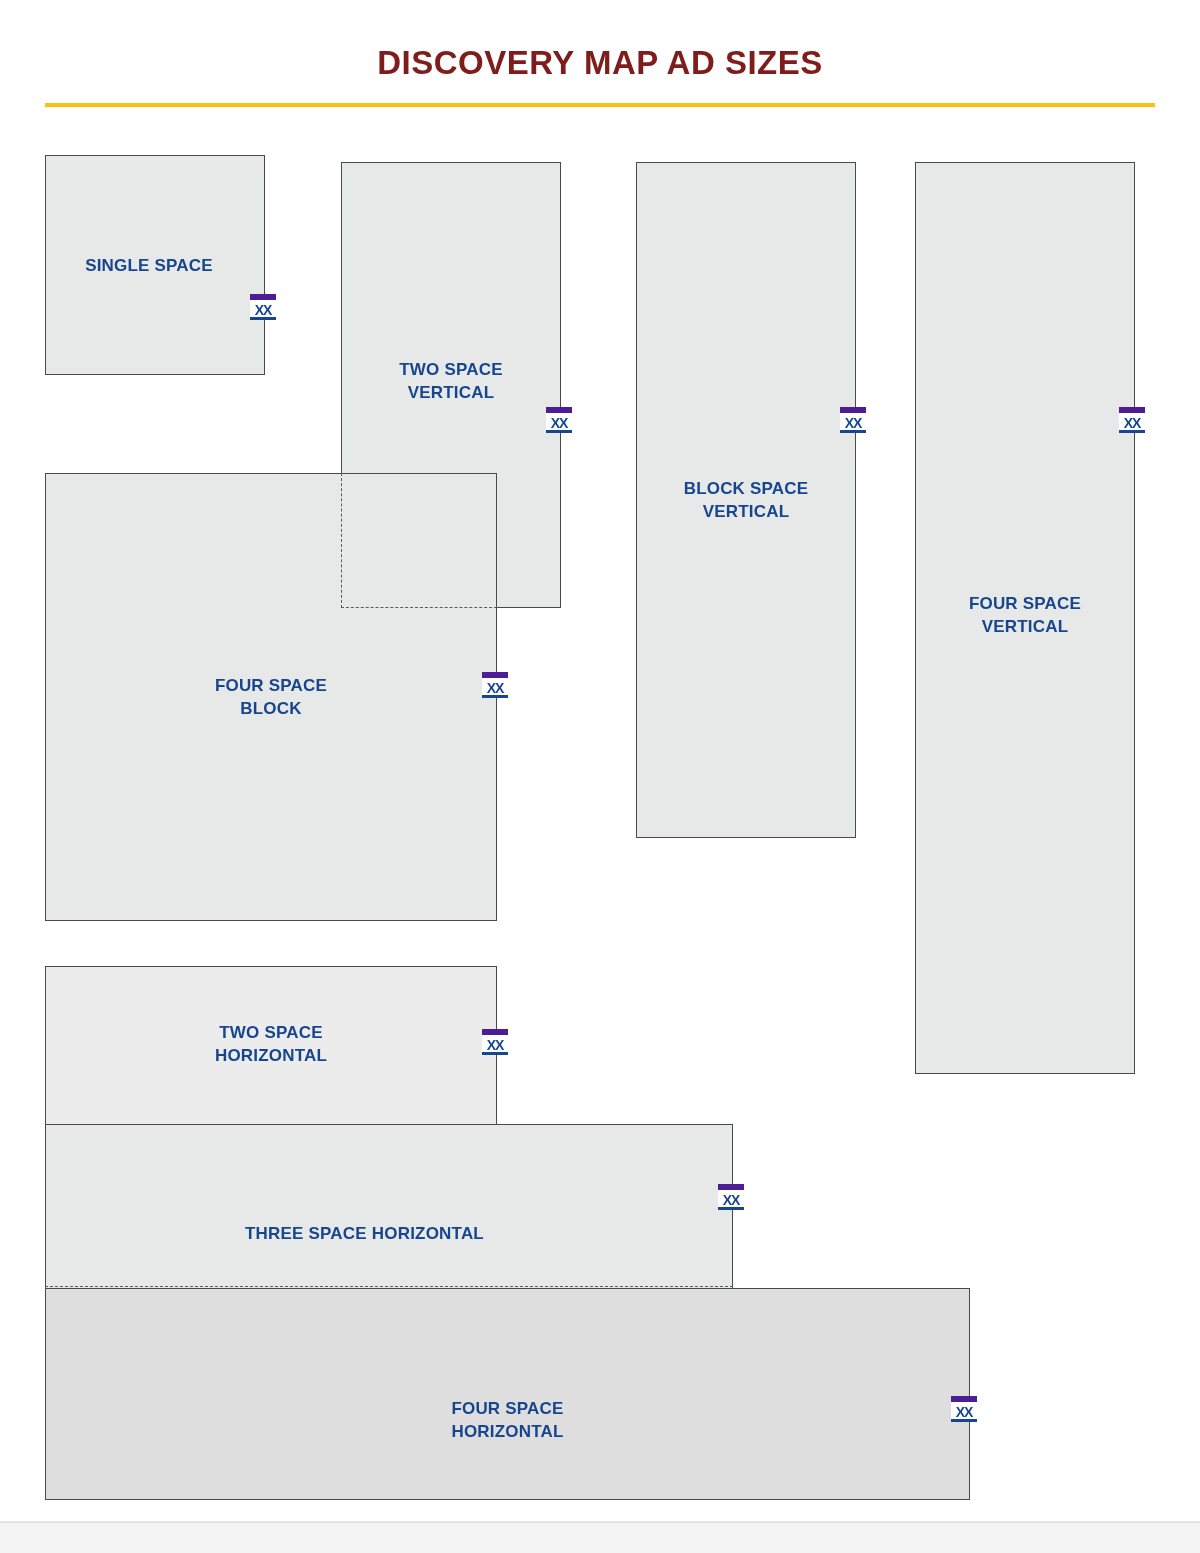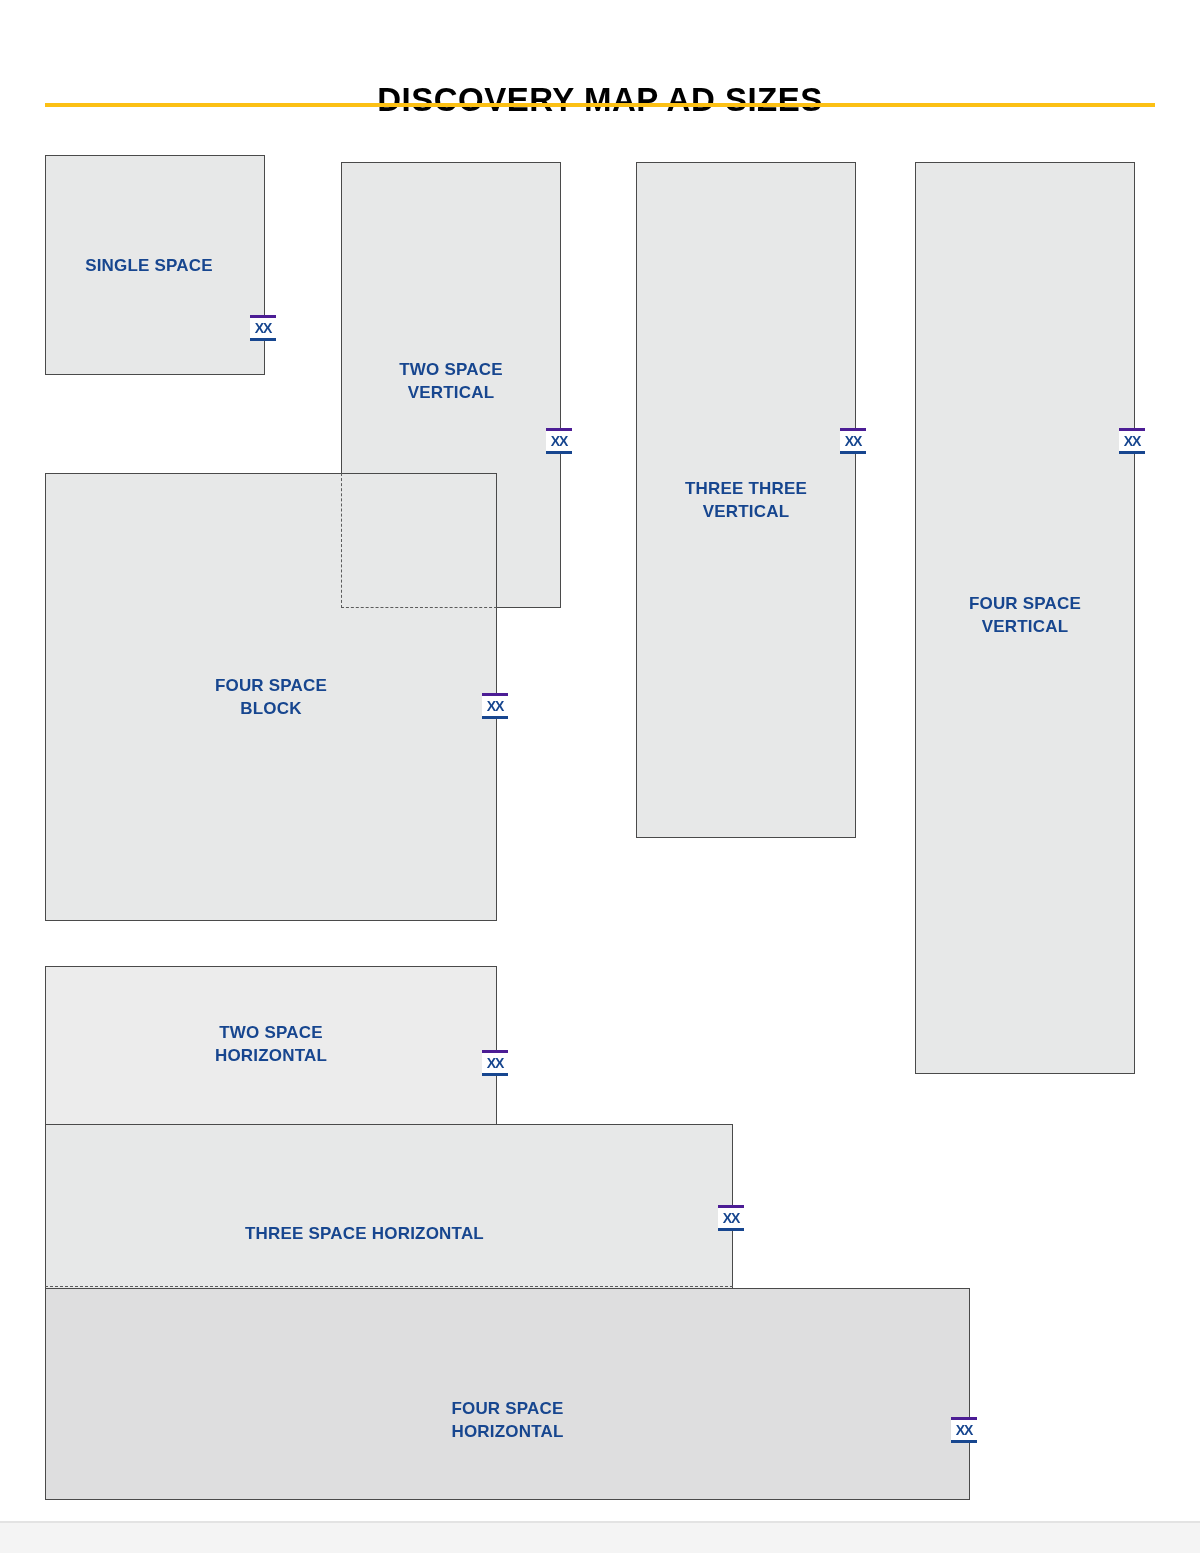--- a/index.html
+++ b/index.html
@@ -18,25 +18,24 @@
     overflow: hidden;
   }
 
   
   .title {
     position: absolute;
     left: 0;
     top: 44px;
     width: 1200px;
     text-align: center;
-    color: #000000;
+    color: #7f1d1d;
     font-size: 33px;
     font-weight: bold;
     letter-spacing: 0.5px;
-    margin-top: 37px;
   }
   .title-rule {
     position: absolute;
     left: 45px;
     top: 103px;
     width: 1110px;
     height: 4px;
     background: #fcc014;
   }
 
@@ -68,29 +67,28 @@
     border-top: 1.5px dashed #5b5b5b;
   }
 
   
   .xx-marker {
     position: absolute;
     width: 26px;
     height: 26px;
     box-sizing: border-box;
     background: #ffffff;
-    border-top: 3px solid #4c1d95;
+    border-top: 6px solid #4c1d95;
     border-bottom: 3px solid #17468f;
     color: #17468f;
     font-size: 14px;
     font-weight: bold;
     line-height: 20px;
     text-align: center;
     letter-spacing: -1px;
-    margin-top: 21px;
   }
 
   
   .footer-strip {
     position: absolute;
     left: 0;
     bottom: 0;
     width: 1200px;
     height: 30px;
     background: #f4f4f4;
@@ -108,21 +106,21 @@
   <div class="ad-box" style="left:45px; top:155px; width:220px; height:220px;"></div>
   <div class="ad-label" style="left:45px; top:255px; width:208px;">SINGLE SPACE</div>
   <div class="xx-marker" style="left:250px; top:294px;">XX</div>
 
   <div class="ad-box" style="left:341px; top:162px; width:220px; height:446px;"></div>
   <div class="ad-label" style="left:341px; top:359px; width:220px;">TWO SPACE
 VERTICAL</div>
   <div class="xx-marker" style="left:546px; top:407px;">XX</div>
 
   <div class="ad-box" style="left:636px; top:162px; width:220px; height:676px;"></div>
-  <div class="ad-label" style="left:636px; top:478px; width:220px;">THREE THREE
+  <div class="ad-label" style="left:636px; top:478px; width:220px;">BLOCK SPACE
 VERTICAL</div>
   <div class="xx-marker" style="left:840px; top:407px;">XX</div>
 
   <div class="ad-box" style="left:915px; top:162px; width:220px; height:912px;"></div>
   <div class="ad-label" style="left:915px; top:593px; width:220px;">FOUR SPACE
 VERTICAL</div>
   <div class="xx-marker" style="left:1119px; top:407px;">XX</div>
 
   <div class="ad-box" style="left:45px; top:473px; width:452px; height:448px;"></div>
   <div class="divider-v" style="left:341px; top:473px; height:135px;"></div>

